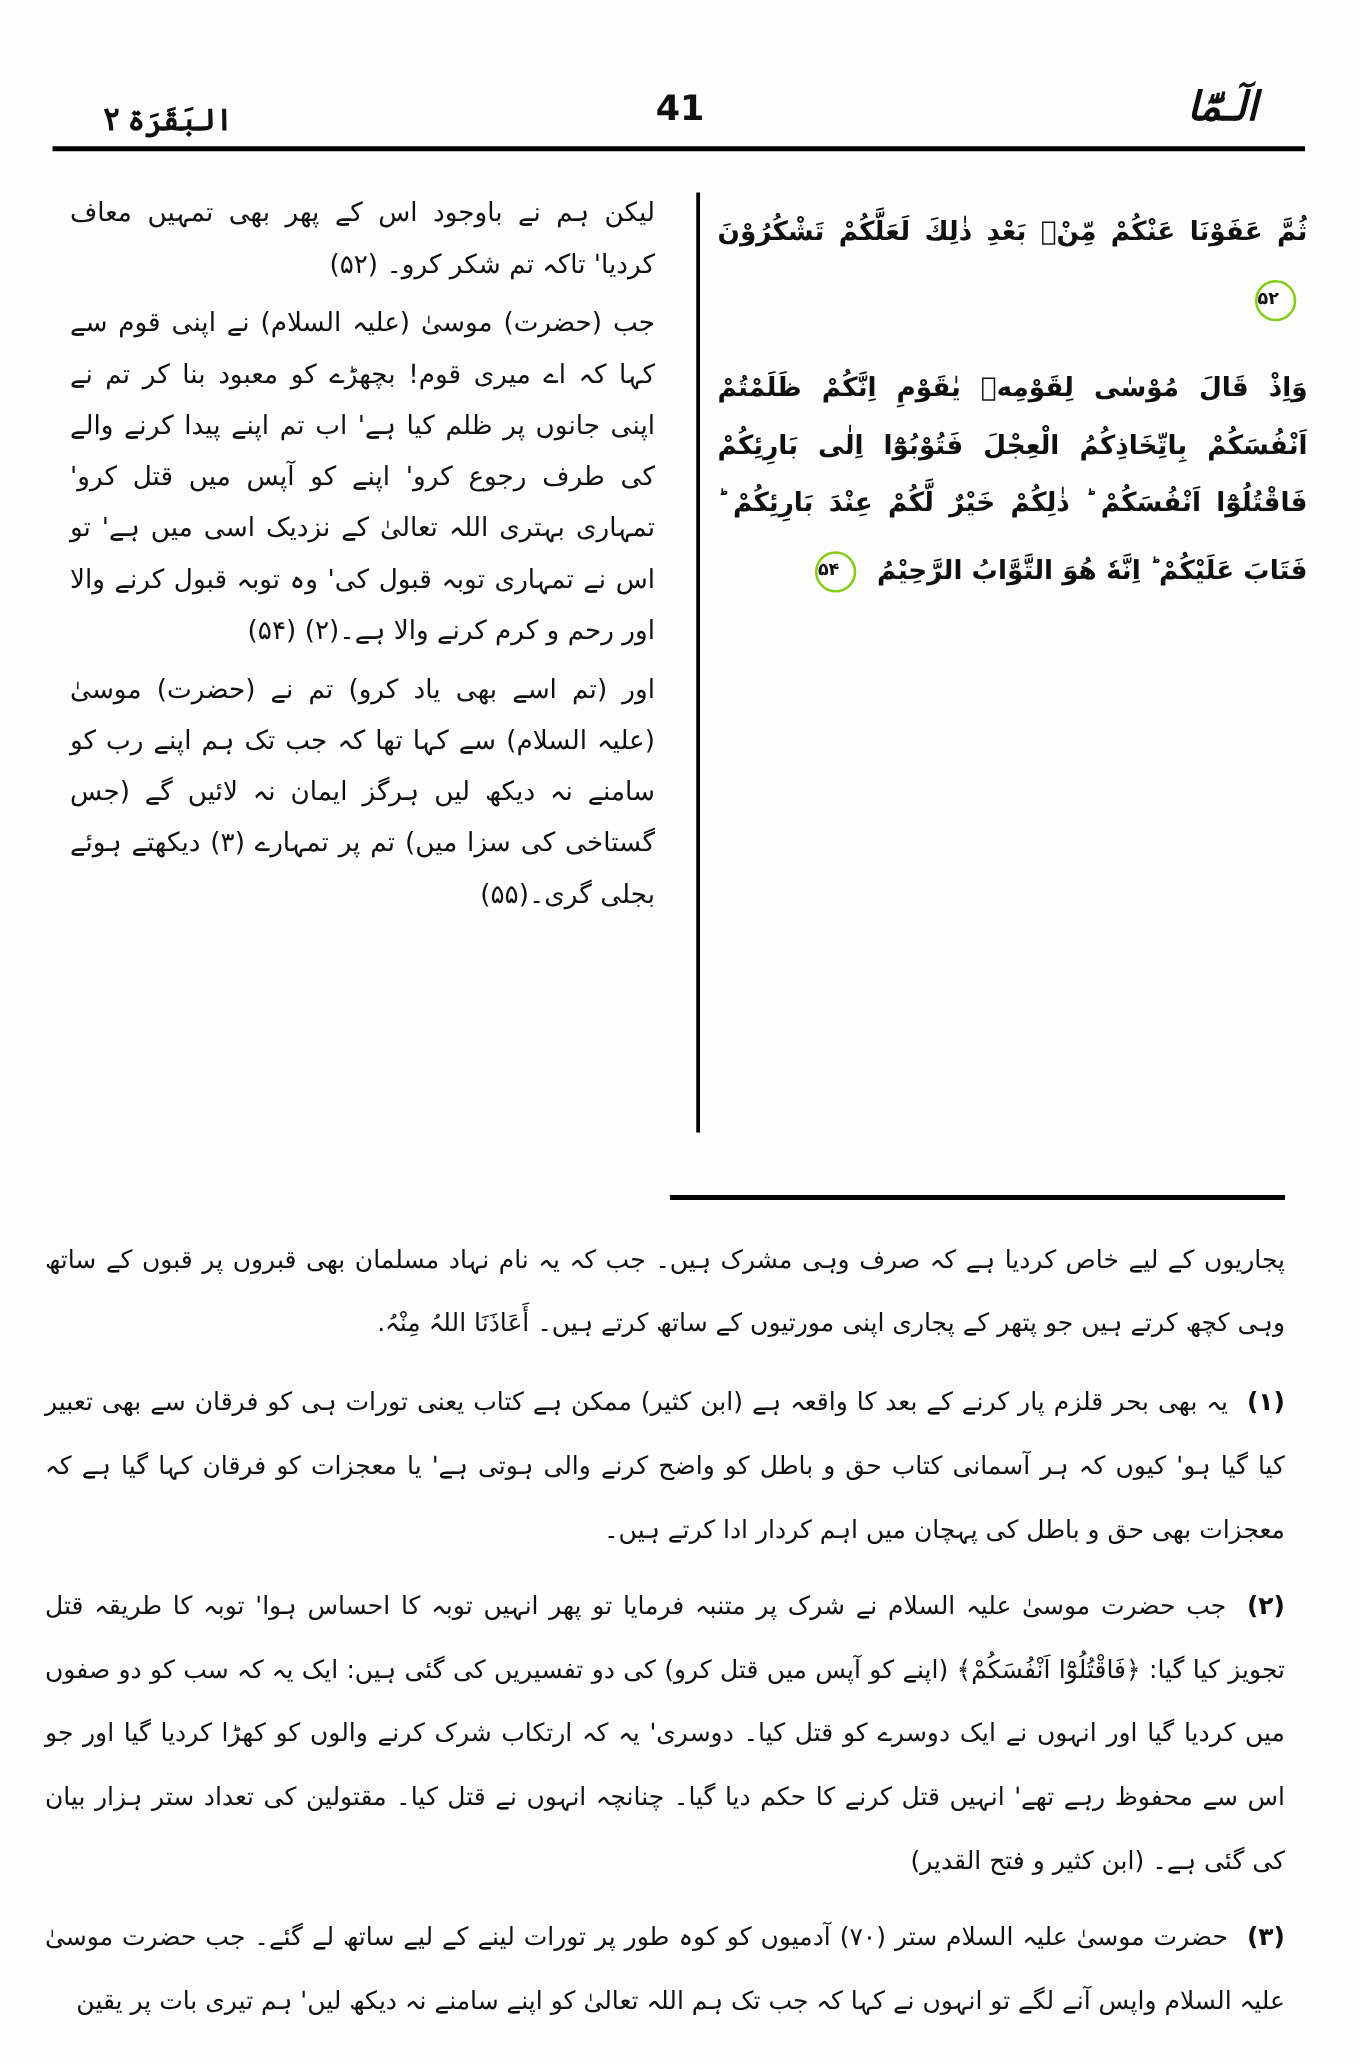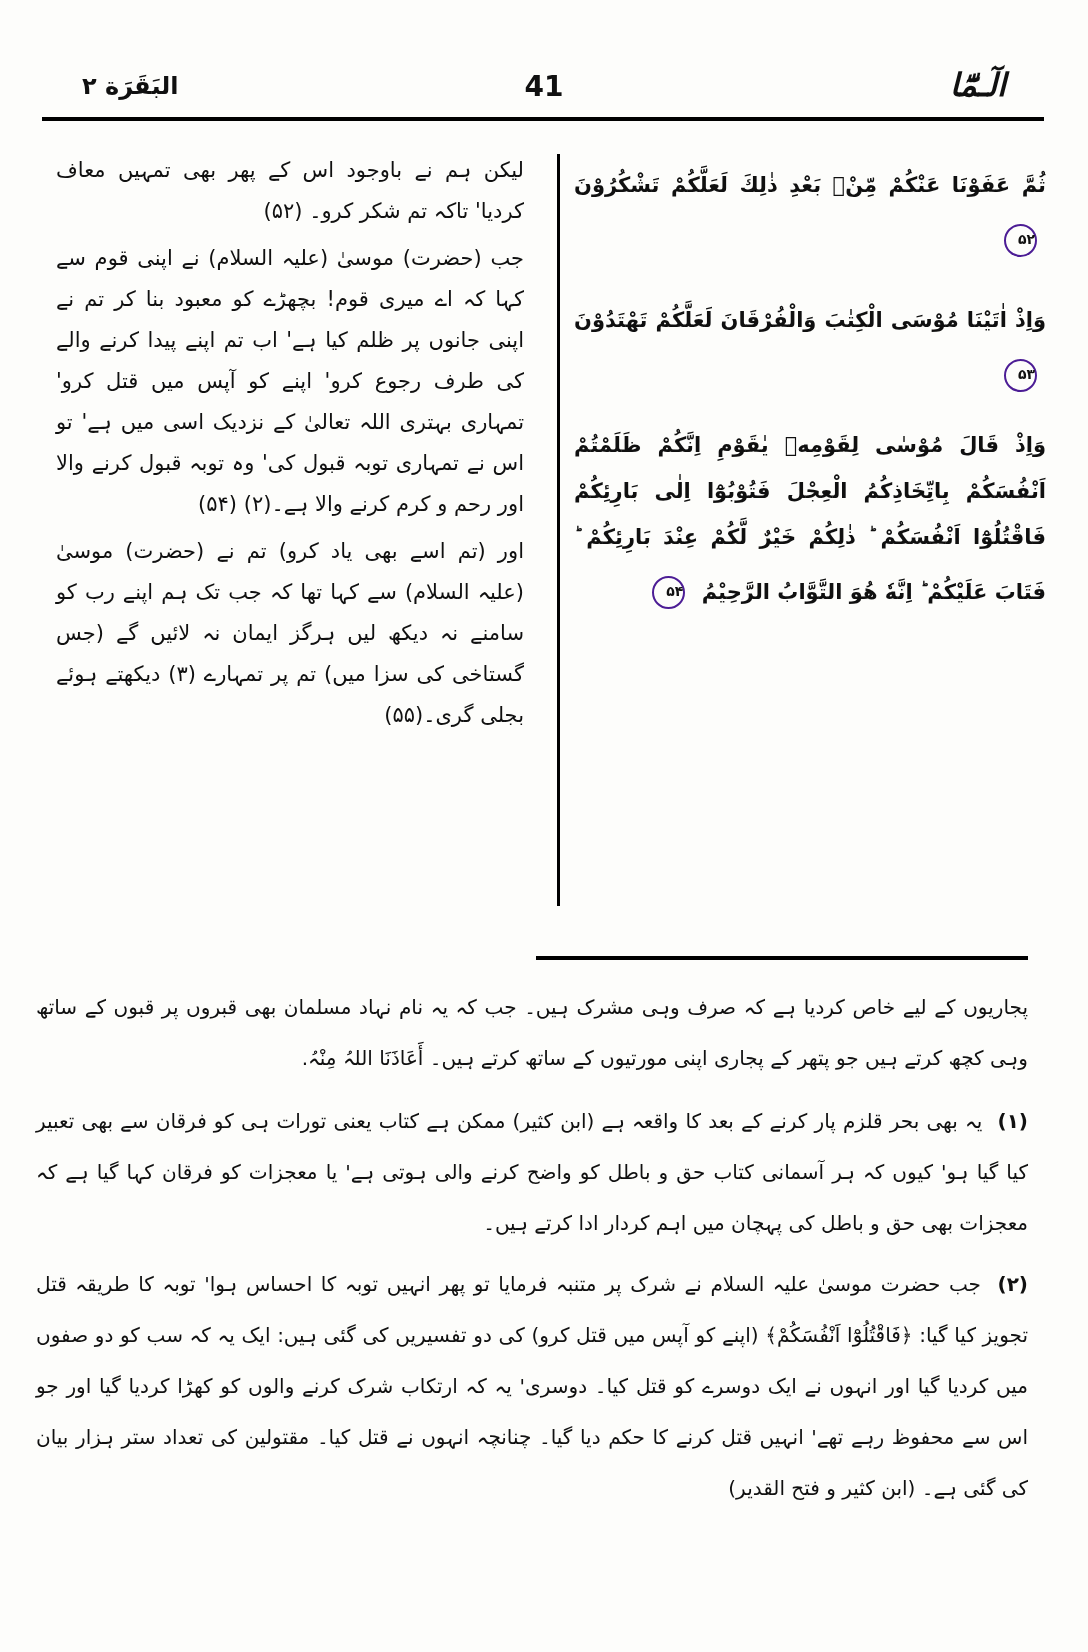--- a/index.html
+++ b/index.html
@@ -17,22 +17,22 @@
   .header{position:absolute;top:66px;left:42px;right:42px;height:48px;}
   .juz-marker{
     position:absolute;right:40px;top:0;
     font-size:32px;font-weight:bold;letter-spacing:2px;font-style:italic;
   }
   .page-number{
     position:absolute;left:50%;top:4px;transform:translateX(-50%);
     font-size:28px;font-weight:bold;
   }
   .surah-title{
-    position:absolute;left:40px;top:6px;
-    font-size:24px;font-weight:bold;
+    position:absolute;left:40px;top:16px;
+    font-size:24px;font-weight:bold;font-family:Liberation Serif, serif;
   }
   .header-rule{
     position:absolute;top:117px;left:42px;right:44px;height:4px;
     background:#000;
   }
   
   .main{position:absolute;top:150px;left:56px;width:990px;height:762px;}
   .col-arabic{
     position:absolute;right:0;top:0;width:472px;
     direction:rtl;text-align:justify;
@@ -40,22 +40,22 @@
   .verse{
     font-size:21px;font-weight:bold;line-height:46px;
     margin:0;
   }
   .verse-1{margin-top:12px;}
   .verse-2{margin-top:24px;}
   .verse-3{margin-top:14px;}
   .verse-4{margin-top:120px;}
   .verse-num{
     display:inline-block;width:29px;height:29px;line-height:26px;
-    border:2px solid #4c1d95;border-radius:50%;
-    text-align:right;font-size:14px;font-weight:bold;
+    border:2px solid #84cc16;border-radius:50%;
+    text-align:left;font-size:14px;font-weight:bold;
     vertical-align:middle;margin:16px 9px;
   }
   .col-divider{
     position:absolute;right:486px;top:4px;width:3px;height:752px;
     background:#000;
   }
   .col-urdu{
     position:absolute;left:0;top:0;width:468px;
     direction:rtl;text-align:justify;
     font-size:21px;line-height:41px;
@@ -87,24 +87,20 @@
   </div>
   <div class="header-rule"></div>
 
   <div class="main">
 
     <div class="col-arabic">
       <p class="verse verse-1">
         <span>ثُمَّ عَفَوْنَا عَنْكُمْ مِّنْۢ بَعْدِ ذٰلِكَ لَعَلَّكُمْ تَشْكُرُوْنَ</span>
         <span class="verse-num">۵۲</span>
       </p>
-      <p class="verse verse-2">
-        <span>وَاِذْ اٰتَيْنَا مُوْسَى الْكِتٰبَ وَالْفُرْقَانَ لَعَلَّكُمْ تَهْتَدُوْنَ</span>
-        <span class="verse-num">۵۳</span>
-      </p>
       <p class="verse verse-3">
         <span>وَاِذْ قَالَ مُوْسٰى لِقَوْمِهٖ يٰقَوْمِ اِنَّكُمْ ظَلَمْتُمْ اَنْفُسَكُمْ بِاتِّخَاذِكُمُ الْعِجْلَ فَتُوْبُوْٓا اِلٰى بَارِئِكُمْ فَاقْتُلُوْٓا اَنْفُسَكُمْ ؕ ذٰلِكُمْ خَيْرٌ لَّكُمْ عِنْدَ بَارِئِكُمْ ؕ فَتَابَ عَلَيْكُمْ ؕ اِنَّهٗ هُوَ التَّوَّابُ الرَّحِيْمُ</span>
         <span class="verse-num">۵۴</span>
       </p>
     </div>
 
     <div class="col-divider"></div>
 
     <div class="col-urdu">
       <p class="urdu-para">لیکن ہم نے باوجود اس کے پھر بھی تمہیں معاف کردیا' تاکہ تم شکر کرو۔ (۵۲)</p>
@@ -119,15 +115,19 @@
   <div class="footnotes">
     <p class="fn fn-cont">پجاریوں کے لیے خاص کردیا ہے کہ صرف وہی مشرک ہیں۔ جب کہ یہ نام نہاد مسلمان بھی قبروں پر قبوں کے ساتھ وہی کچھ کرتے ہیں جو پتھر کے پجاری اپنی مورتیوں کے ساتھ کرتے ہیں۔ أَعَاذَنَا اللہُ مِنْہُ.</p>
     <p class="fn">
       <span class="fn-marker">(۱)</span>
       <span>یہ بھی بحر قلزم پار کرنے کے بعد کا واقعہ ہے (ابن کثیر) ممکن ہے کتاب یعنی تورات ہی کو فرقان سے بھی تعبیر کیا گیا ہو' کیوں کہ ہر آسمانی کتاب حق و باطل کو واضح کرنے والی ہوتی ہے' یا معجزات کو فرقان کہا گیا ہے کہ معجزات بھی حق و باطل کی پہچان میں اہم کردار ادا کرتے ہیں۔</span>
     </p>
     <p class="fn">
       <span class="fn-marker">(۲)</span>
       <span>جب حضرت موسیٰ علیہ السلام نے شرک پر متنبہ فرمایا تو پھر انہیں توبہ کا احساس ہوا' توبہ کا طریقہ قتل تجویز کیا گیا: ﴿فَاقْتُلُوْٓا اَنْفُسَكُمْ﴾ (اپنے کو آپس میں قتل کرو) کی دو تفسیریں کی گئی ہیں: ایک یہ کہ سب کو دو صفوں میں کردیا گیا اور انہوں نے ایک دوسرے کو قتل کیا۔ دوسری' یہ کہ ارتکاب شرک کرنے والوں کو کھڑا کردیا گیا اور جو اس سے محفوظ رہے تھے' انہیں قتل کرنے کا حکم دیا گیا۔ چنانچہ انہوں نے قتل کیا۔ مقتولین کی تعداد ستر ہزار بیان کی گئی ہے۔ (ابن کثیر و فتح القدیر)</span>
     </p>
+    <p class="fn">
+      <span class="fn-marker">(۳)</span>
+      <span>حضرت موسیٰ علیہ السلام ستر (۷۰) آدمیوں کو کوہ طور پر تورات لینے کے لیے ساتھ لے گئے۔ جب حضرت موسیٰ علیہ السلام واپس آنے لگے تو انہوں نے کہا کہ جب تک ہم اللہ تعالیٰ کو اپنے سامنے نہ دیکھ لیں' ہم تیری بات پر یقین</span>
+    </p>
   </div>
 
 </div>
 
 </body></html>

